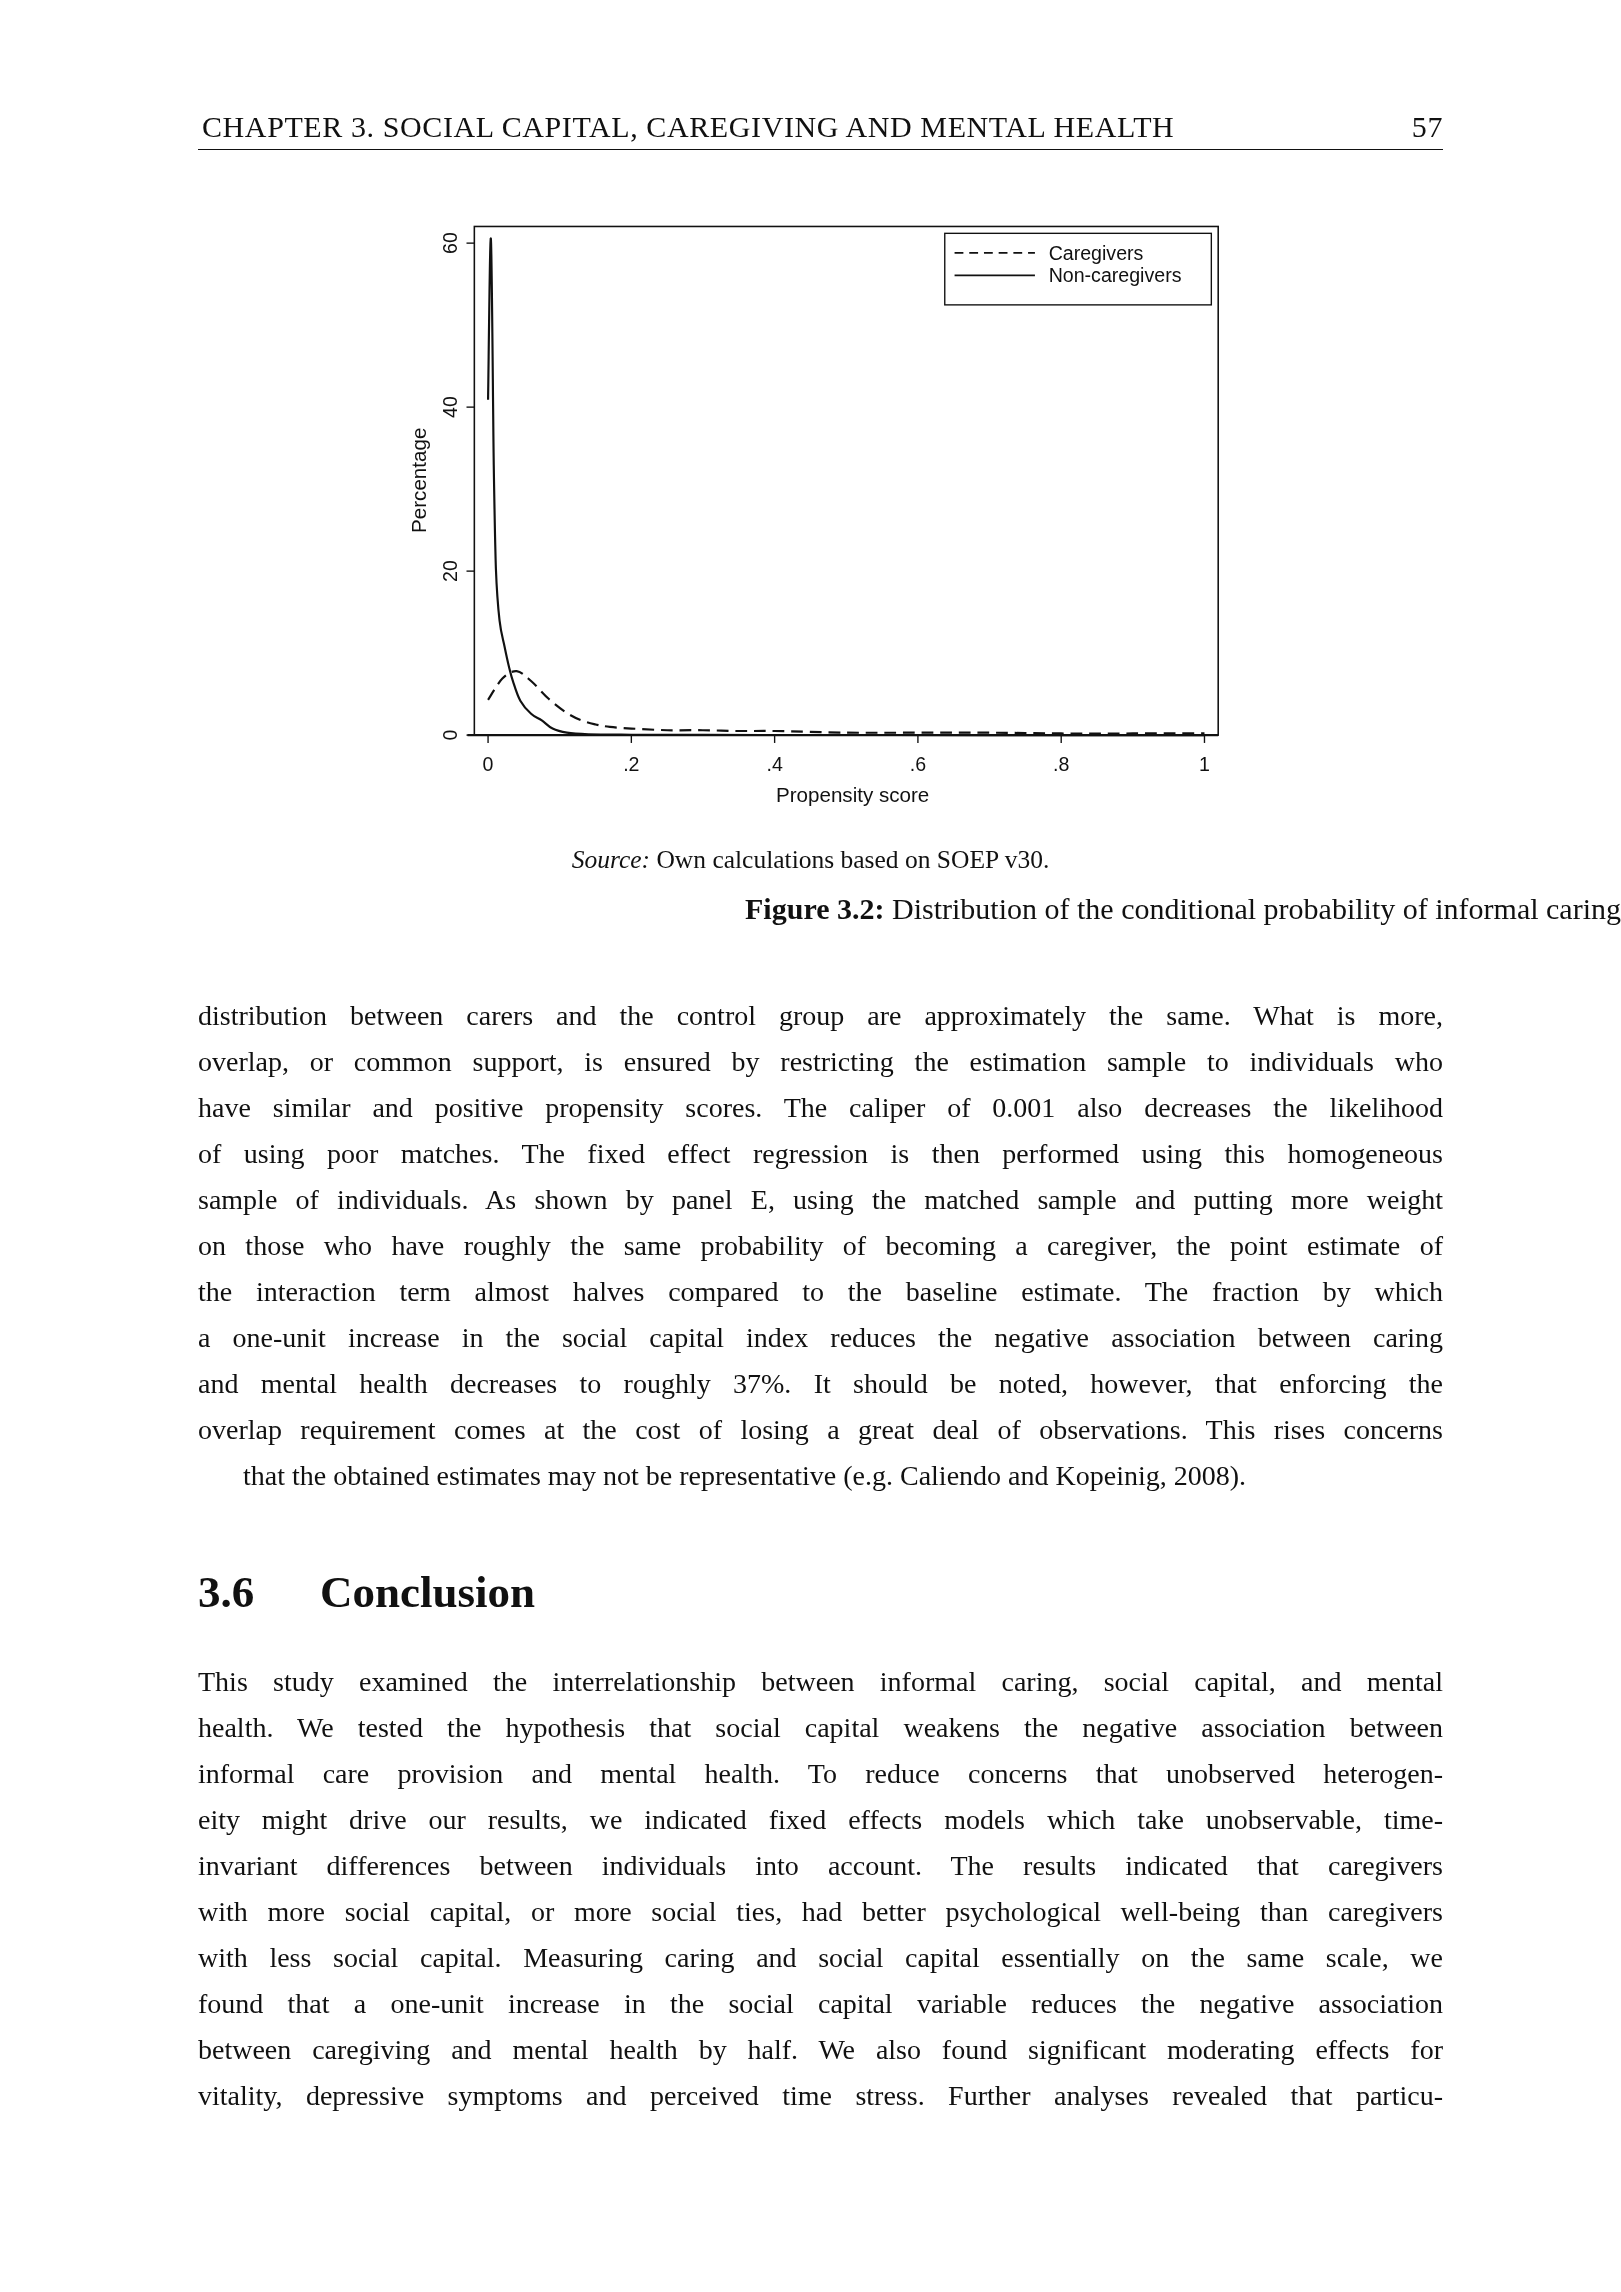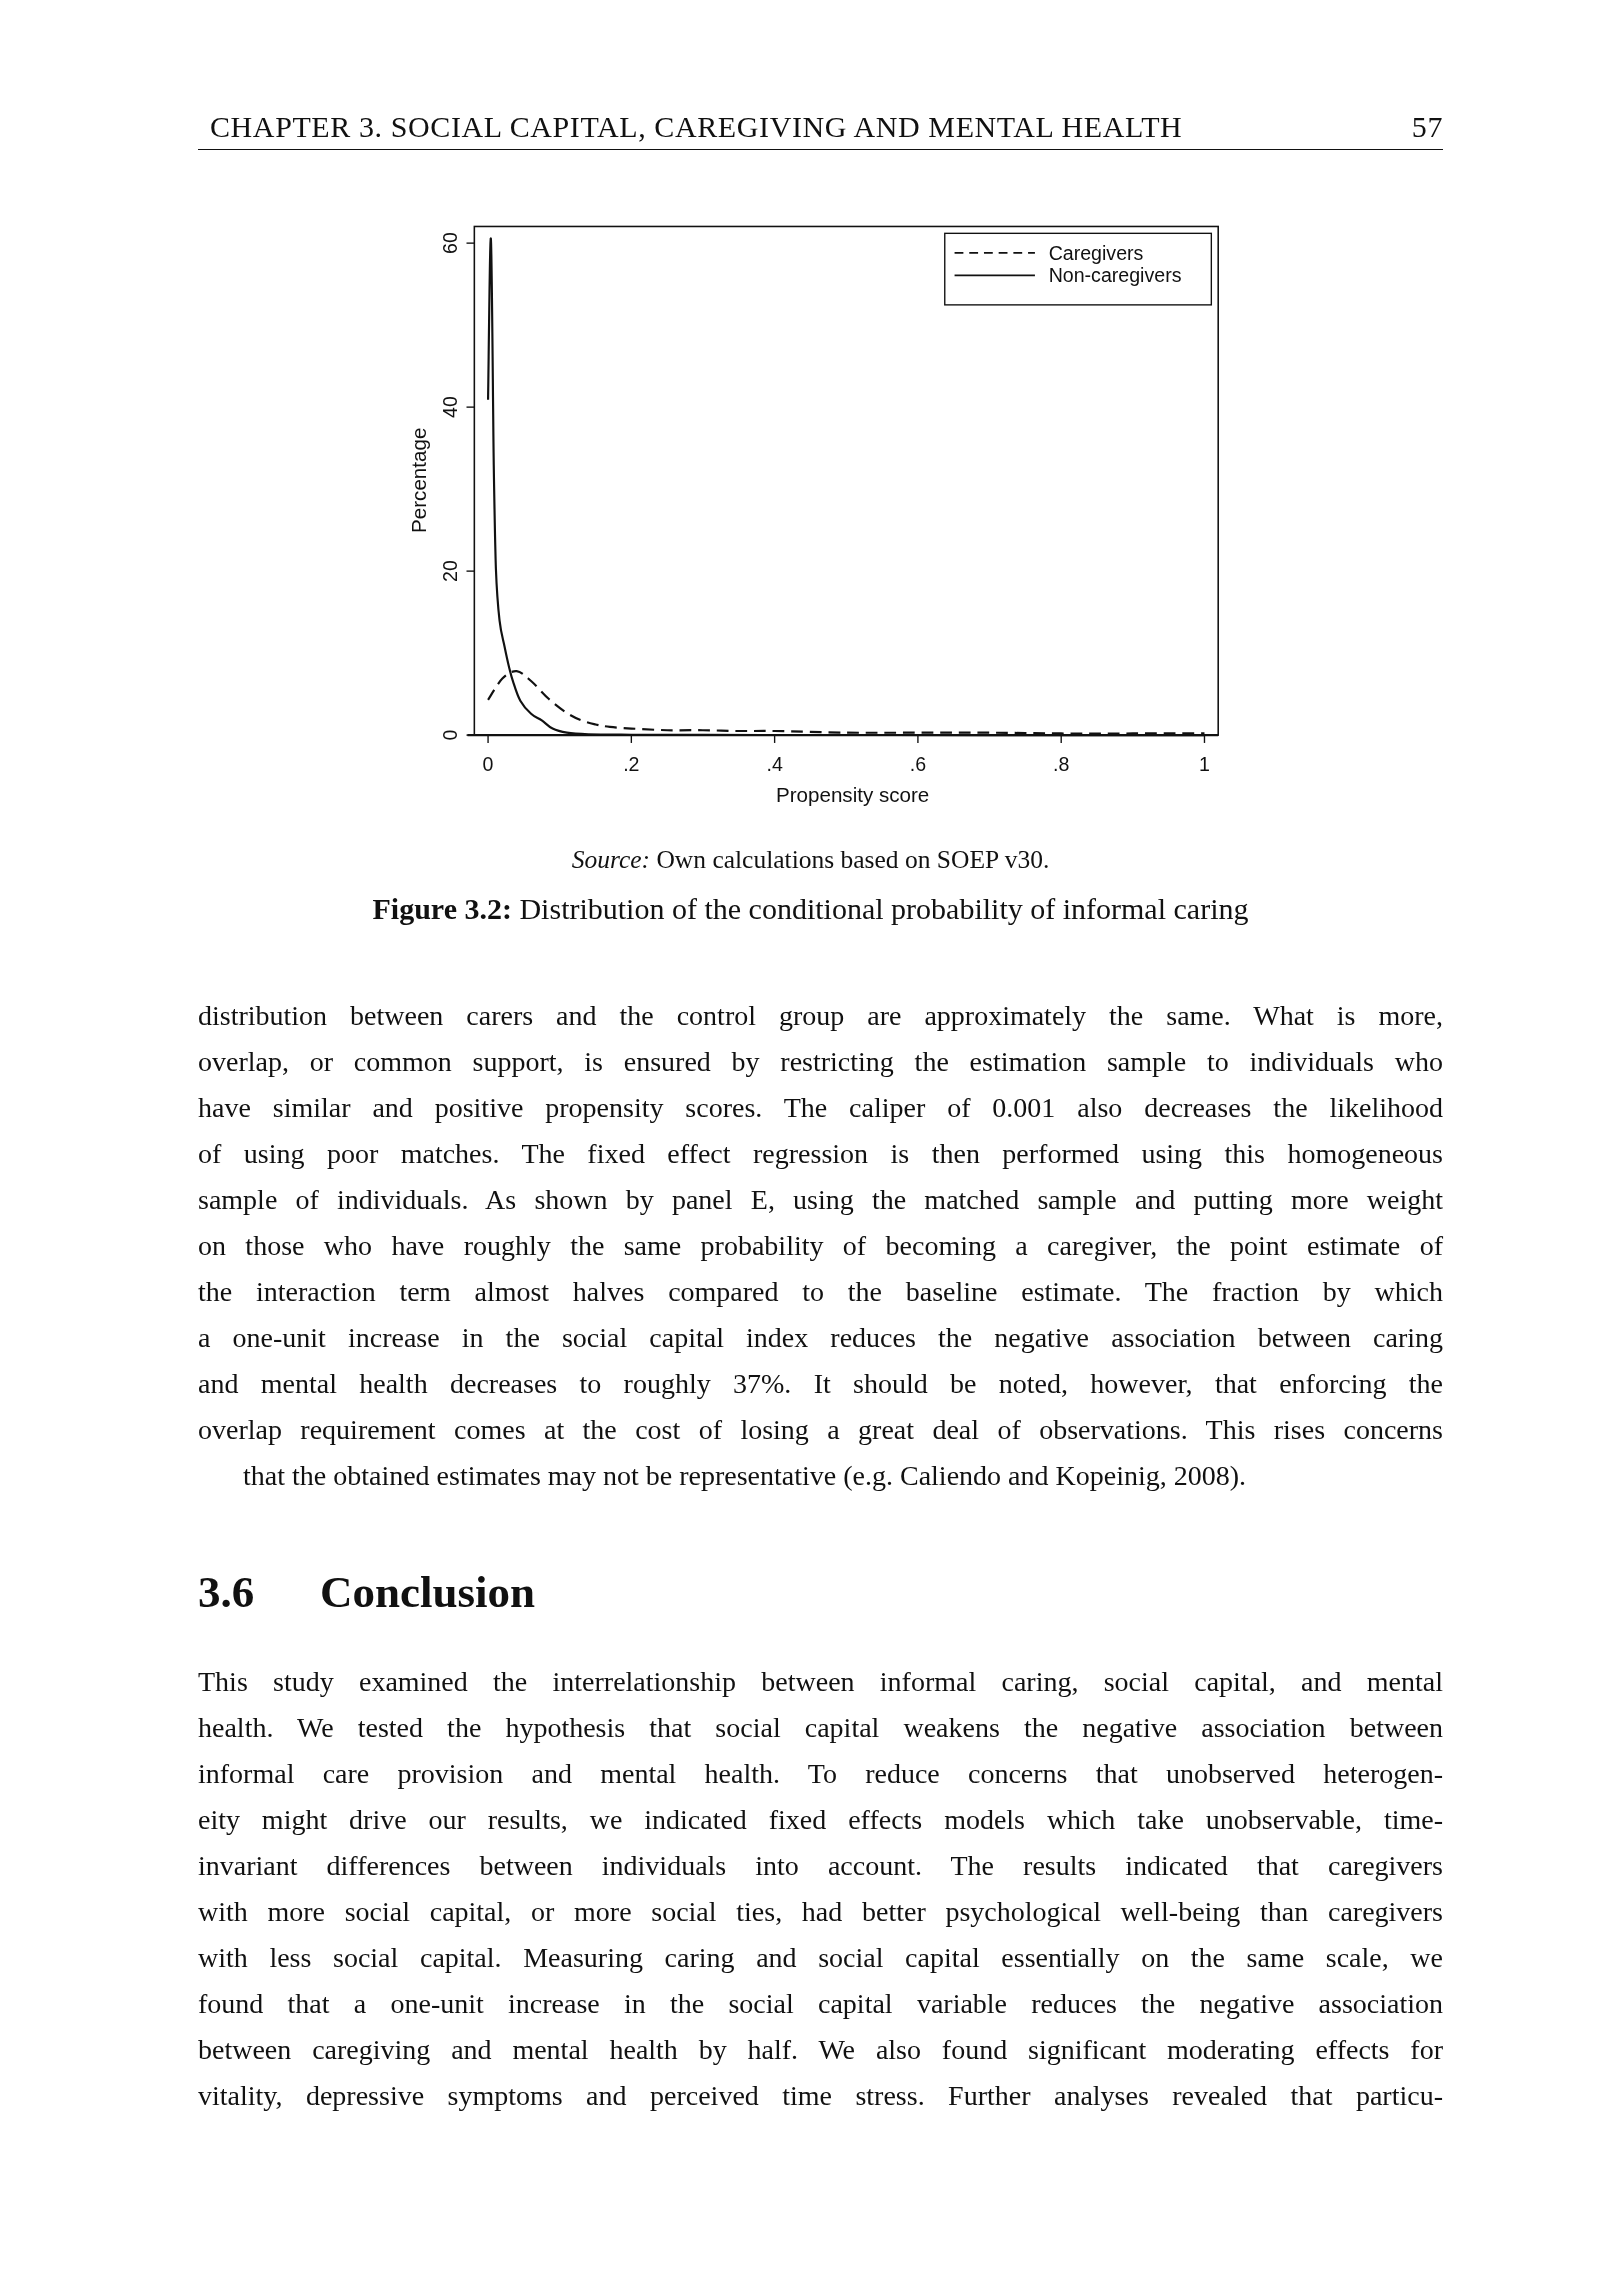--- a/index.html
+++ b/index.html
@@ -5,33 +5,33 @@
   html, body { margin: 0; padding: 0; background: #ffffff; }
   body { width: 1621px; height: 2293px; position: relative; overflow: hidden; color: #111; }
   .sans { font-family: "Liberation Sans", "DejaVu Sans", sans-serif; }
 
   #running-head {
     position: absolute; left: 198px; top: 110px; width: 1245px; height: 39px;
     border-bottom: 1.5px solid #111;
     font-family: "Liberation Serif", "DejaVu Serif", serif;
     font-size: 30px; letter-spacing: 0.6px;
   }
-  #running-head .title { position: absolute; left: 12px; top: 0; }
+  #running-head .title { position: absolute; left: 4px; top: 0; }
   #running-head .pageno { position: absolute; right: 0; top: 0; }
 
   #figure { position: absolute; left: 0; top: 0; width: 1621px; height: 941px; }
   #chart-svg { position: absolute; left: 0; top: 0; }
 
   .caption-source {
     position: absolute; left: 0; width: 1621px; top: 845px; text-align: center;
     font-family: "Liberation Serif", "DejaVu Serif", serif; font-size: 25.5px;
   }
   .caption-source i { font-style: italic; }
   .figure-caption {
-    position: absolute; left: 0; width: 1621px; top: 892px; text-align: center;
+    position: absolute; left: 0; width: 1621px; top: 892px; text-align: right;
     font-family: "Liberation Serif", "DejaVu Serif", serif; font-size: 30px;
   }
   .figure-caption b { font-weight: bold; }
 
   .body-text {
     position: absolute; left: 198px; width: 1245px;
     font-family: "Liberation Serif", "DejaVu Serif", serif; font-size: 28px;
     line-height: 46px; text-align: justify;
   }
   .body-text .line { display: block; text-align: justify; text-align-last: justify; white-space: nowrap; height: 46px; }

